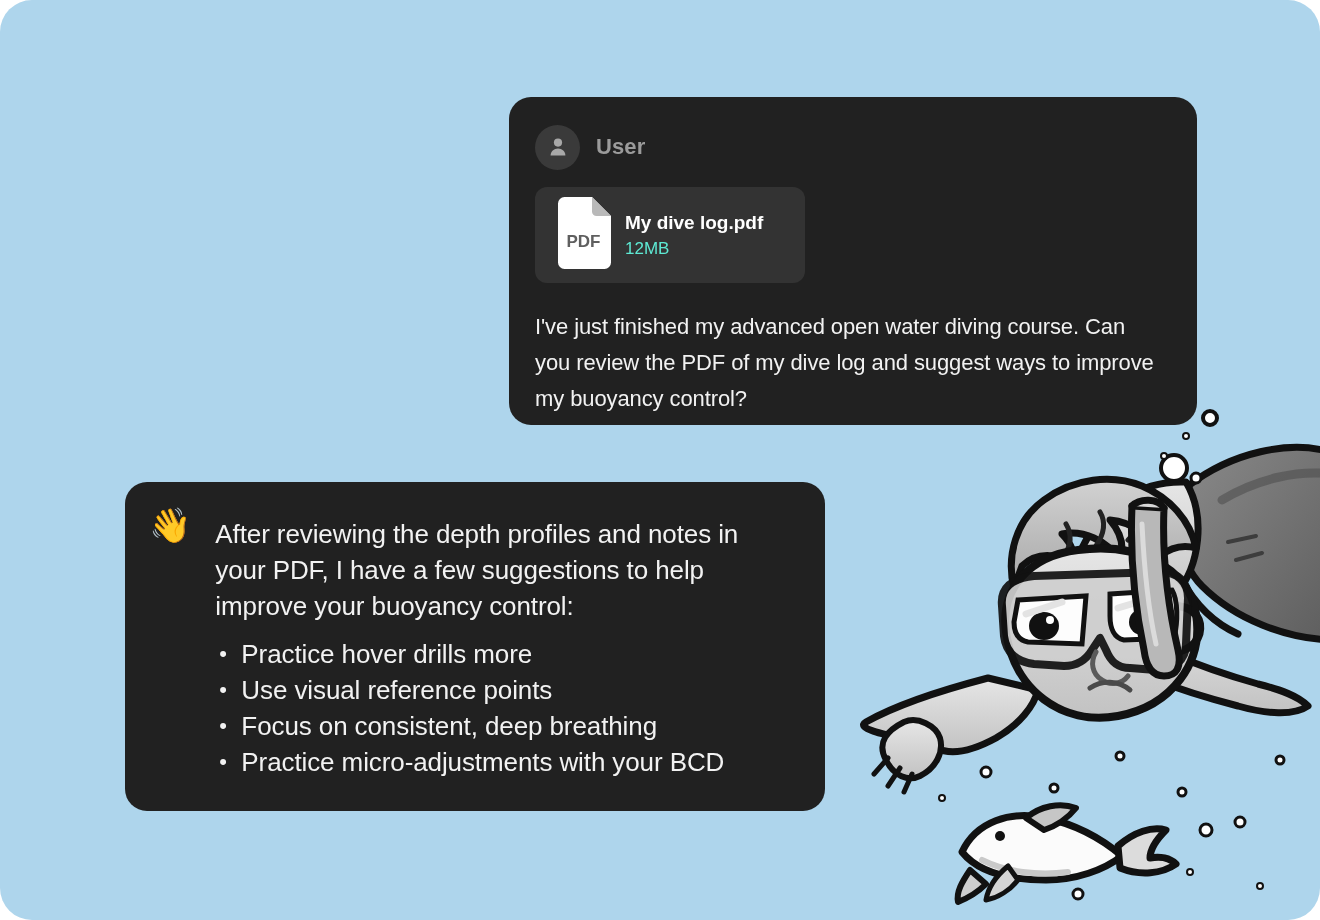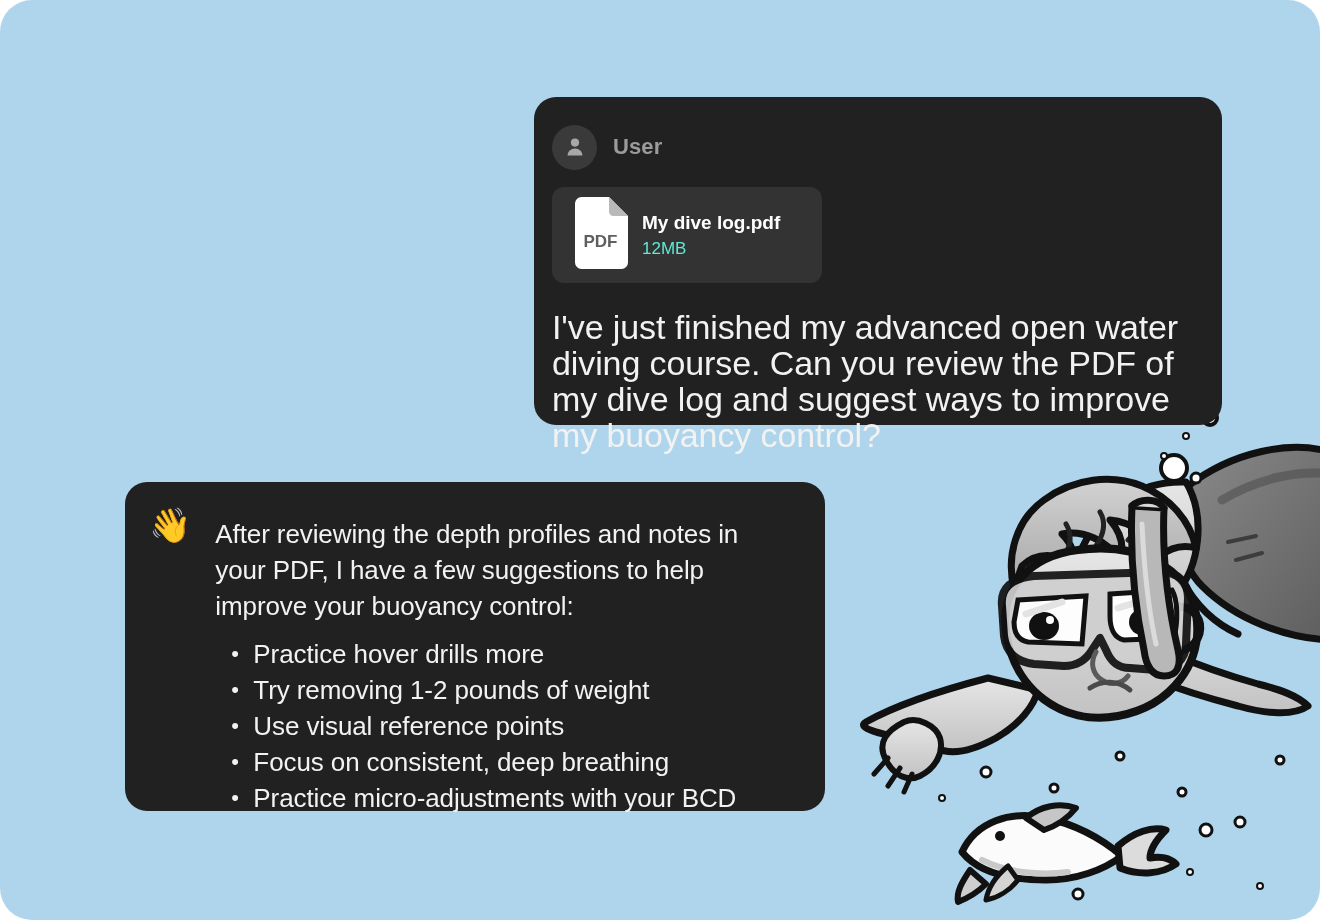--- a/index.html
+++ b/index.html
@@ -36,22 +36,21 @@
     background: #212121;
     border-radius: 22px;
     box-sizing: border-box;
   }
 
   #user-bubble {
     left: 509px;
     top: 97px;
     width: 688px;
     height: 328px;
-    padding: 26px 34px 0 18px;
-    margin-left: 25px;
+    padding: 26px 34px 0 26px;
   }
 
   #assistant-bubble {
     left: 125px;
     top: 482px;
     width: 700px;
     height: 329px;
     padding: 22px 30px 0 24px;
   }
 
@@ -103,21 +102,21 @@
   }
   .file-size {
     color: #5eead4;
     font-size: 17px;
   }
 
   
   .msg-text {
     margin-top: 26px;
     color: #f2f2f2;
-    font-size: 34px;
+    font-size: 22px;
     line-height: 36px;
     letter-spacing: -0.1px;
   }
 
   
   .assistant-row {
     display: flex;
     align-items: flex-start;
     gap: 12px;
   }
@@ -128,21 +127,21 @@
     margin-top: 2px;
   }
   .assistant-text {
     color: #f2f2f2;
     font-size: 26px;
     line-height: 36px;
     letter-spacing: -0.1px;
   }
   .assistant-intro { margin: 12px; }
   .suggestion-list {
-    margin: 12px;
+    margin: 0;
     padding-left: 38px;
     list-style: none;
   }
   .suggestion-list li {
     position: relative;
     line-height: 36px;
   }
   .suggestion-list li::before {
     content: "•";
     position: absolute;
@@ -295,21 +294,20 @@
     <div class="msg-text">I've just finished my advanced open water diving course. Can you review the PDF of my dive log and suggest ways to improve my buoyancy control?</div>
   </div>
 
   <div class="bubble" id="assistant-bubble">
     <div class="assistant-row">
       <span class="wave-emoji">👋</span>
       <div class="assistant-text">
         <p class="assistant-intro">After reviewing the depth profiles and notes in your PDF, I have a few suggestions to help improve your buoyancy control:</p>
         <ul class="suggestion-list">
           <li>Practice hover drills more</li>
-          <li>Try removing 1-2 pounds of weight</li>
           <li>Use visual reference points</li>
           <li>Focus on consistent, deep breathing</li>
           <li>Practice micro-adjustments with your BCD</li>
         </ul>
       </div>
     </div>
   </div>
 
 </div>
 

